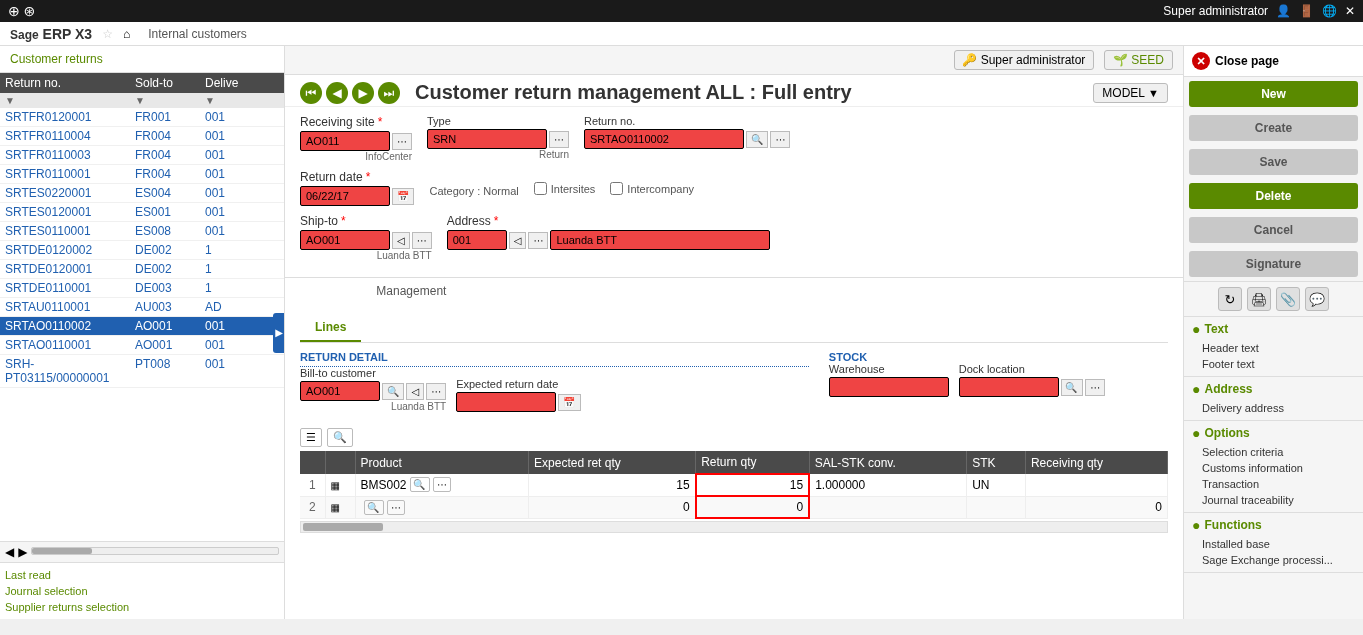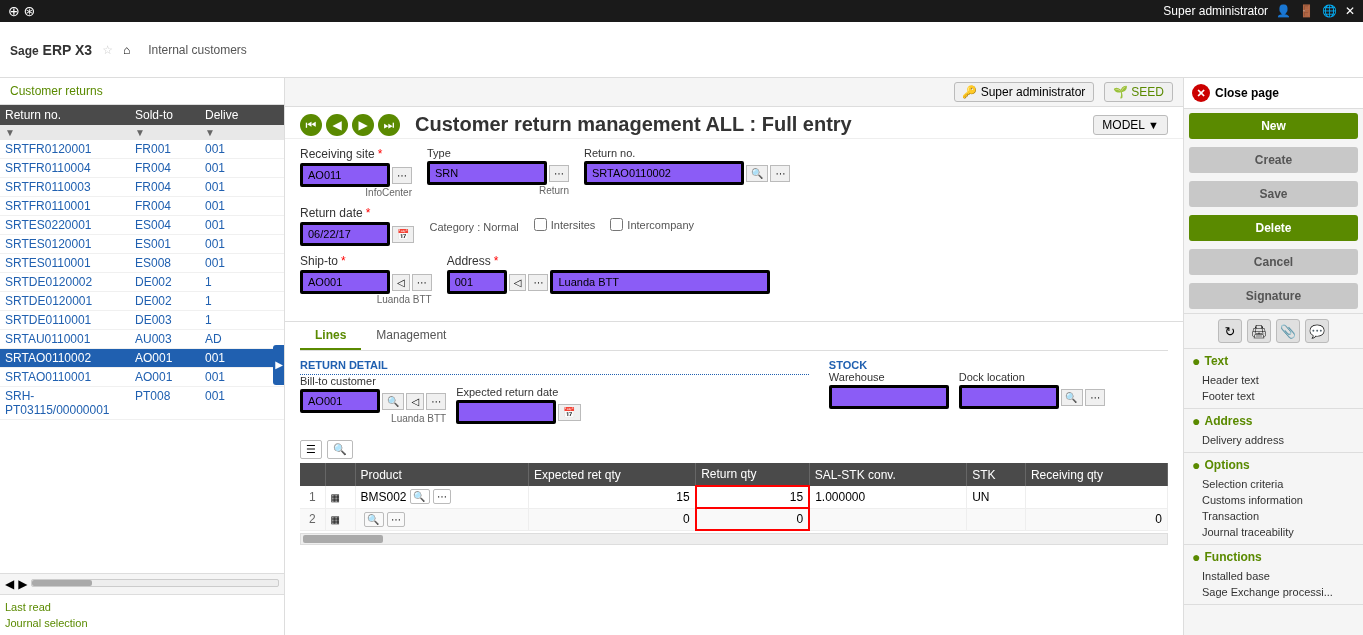--- a/index.html
+++ b/index.html
@@ -15,21 +15,21 @@
       padding: 0 8px;
       color: #fff;
       font-size: 11px;
     }
     .top-bar-left { display: flex; align-items: center; gap: 6px; flex: 1; }
     .top-bar-right { display: flex; align-items: center; gap: 8px; }
 
     
     .app-header {
       background: #fff;
-      height: 56px;
+      height: 24px;
       display: flex;
       align-items: center;
       padding: 0 10px;
       border-bottom: 1px solid #ddd;
       gap: 10px;
     }
     .logo { color: #5a8a00; font-size: 16px; font-weight: bold; }
     .logo span { color: #333; }
 
     
@@ -170,25 +170,25 @@
     }
     .form-row { display: flex; gap: 15px; margin-bottom: 8px; align-items: flex-start; }
     .form-group { display: flex; flex-direction: column; }
     .form-label {
       font-size: 11px;
       color: #333;
       margin-bottom: 2px;
     }
     .form-label .required { color: red; }
     .form-input {
-      border: 3px solid #000000;
+      border: 1px solid #000000;
       border-radius: 2px;
       padding: 3px 5px;
       font-size: 11px;
-      background: #8b5cf6;
+      background: #ef4444;
     }
     .form-input-with-btn {
       display: flex;
       align-items: center;
       gap: 2px;
     }
     .form-input-btn {
       background: #f0f0f0;
       border: 1px solid #bbb;
       padding: 2px 4px;
@@ -213,20 +213,21 @@
       padding: 6px 15px;
       cursor: pointer;
       font-size: 12px;
       border-bottom: 2px solid transparent;
       color: #555;
     }
     .tab.active {
       color: #5a8a00;
       border-bottom: 2px solid #5a8a00;
       font-weight: bold;
+      margin-top: 36px;
     }
 
     
     .lines-area {
       background: #fff;
       padding: 8px 15px;
       flex: 1;
       overflow: auto;
     }
     .lines-section-header {

